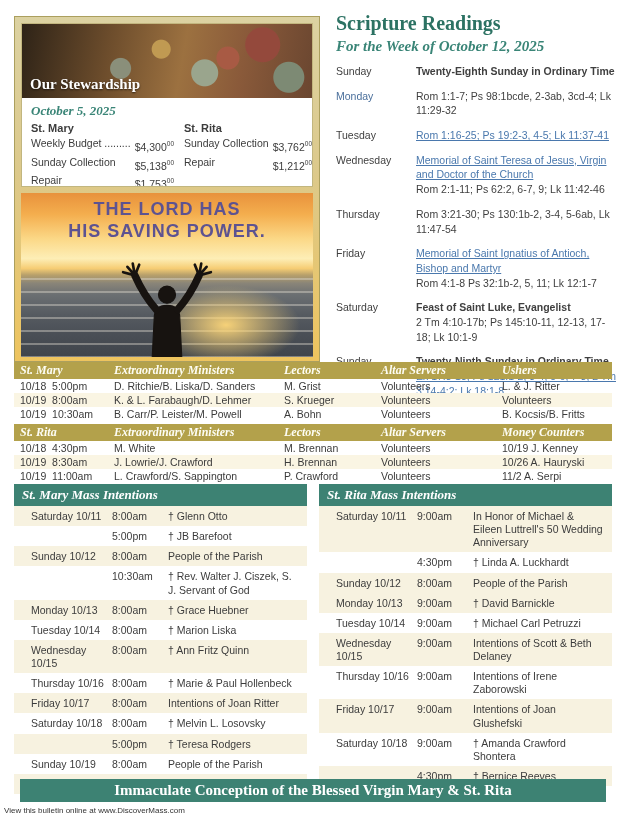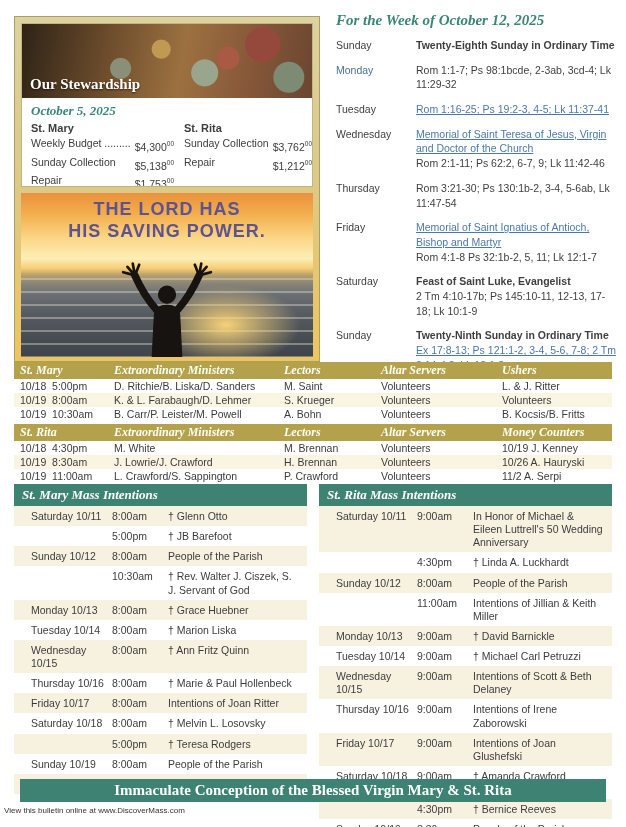--- a/index.html
+++ b/index.html
@@ -148,20 +148,21 @@
           <path d="M60,52 Q48,38 40,20" stroke-width="7" fill="none"></path>
           <path d="M40,20 l-7,-8 M40,20 l-2,-11 M40,20 l4,-10 M40,20 l-11,-3" stroke-width="2.5" fill="none"></path>
           <path d="M80,52 Q92,38 100,20" stroke-width="7" fill="none"></path>
           <path d="M100,20 l7,-8 M100,20 l2,-11 M100,20 l-4,-10 M100,20 l11,-3" stroke-width="2.5" fill="none"></path>
         </g>
       </svg>
     </div>
   </div>
 
   <div class="scripture">
+    <h1>Scripture Readings</h1>
     <h2>For the Week of October 12, 2025</h2>
     <div id="scripture-rows">
         <div class="s-row">
           <div class="s-day">Sunday</div>
           <div class="s-content">
             <div class="seg-bold">Twenty-Eighth Sunday in Ordinary Time</div>
           </div>
         </div>
         <div class="s-row">
           <div class="s-day blue">Monday</div>
@@ -217,21 +218,21 @@
         <div class="m-head">
           <div class="c0">St. Mary</div>
           <div class="c1">Extraordinary Ministers</div>
           <div class="c2">Lectors</div>
           <div class="c3">Altar Servers</div>
           <div class="c4">Ushers</div>
         </div>
         <div class="m-row">
           <div class="c0">10/18  5:00pm</div>
           <div class="c1">D. Ritchie/B. Liska/D. Sanders</div>
-          <div class="c2">M. Saint</div>
+          <div class="c2">M. Grist</div>
           <div class="c3">Volunteers</div>
           <div class="c4">L. &amp; J. Ritter</div>
         </div>
         <div class="m-row alt">
           <div class="c0">10/19  8:00am</div>
           <div class="c1">K. &amp; L. Farabaugh/D. Lehmer</div>
           <div class="c2">S. Krueger</div>
           <div class="c3">Volunteers</div>
           <div class="c4">Volunteers</div>
         </div>
@@ -354,25 +355,20 @@
         <div class="int-row">
           <div class="i-day"></div>
           <div class="i-time">4:30pm</div>
           <div class="i-text">† Linda A. Luckhardt</div>
         </div>
         <div class="int-row alt">
           <div class="i-day">Sunday 10/12</div>
           <div class="i-time">8:00am</div>
           <div class="i-text">People of the Parish</div>
         </div>
-        <div class="int-row">
-          <div class="i-day"></div>
-          <div class="i-time">11:00am</div>
-          <div class="i-text">Intentions of Jillian &amp; Keith Miller</div>
-        </div>
         <div class="int-row alt">
           <div class="i-day">Monday 10/13</div>
           <div class="i-time">9:00am</div>
           <div class="i-text">† David Barnickle</div>
         </div>
         <div class="int-row">
           <div class="i-day">Tuesday 10/14</div>
           <div class="i-time">9:00am</div>
           <div class="i-text">† Michael Carl Petruzzi</div>
         </div>

